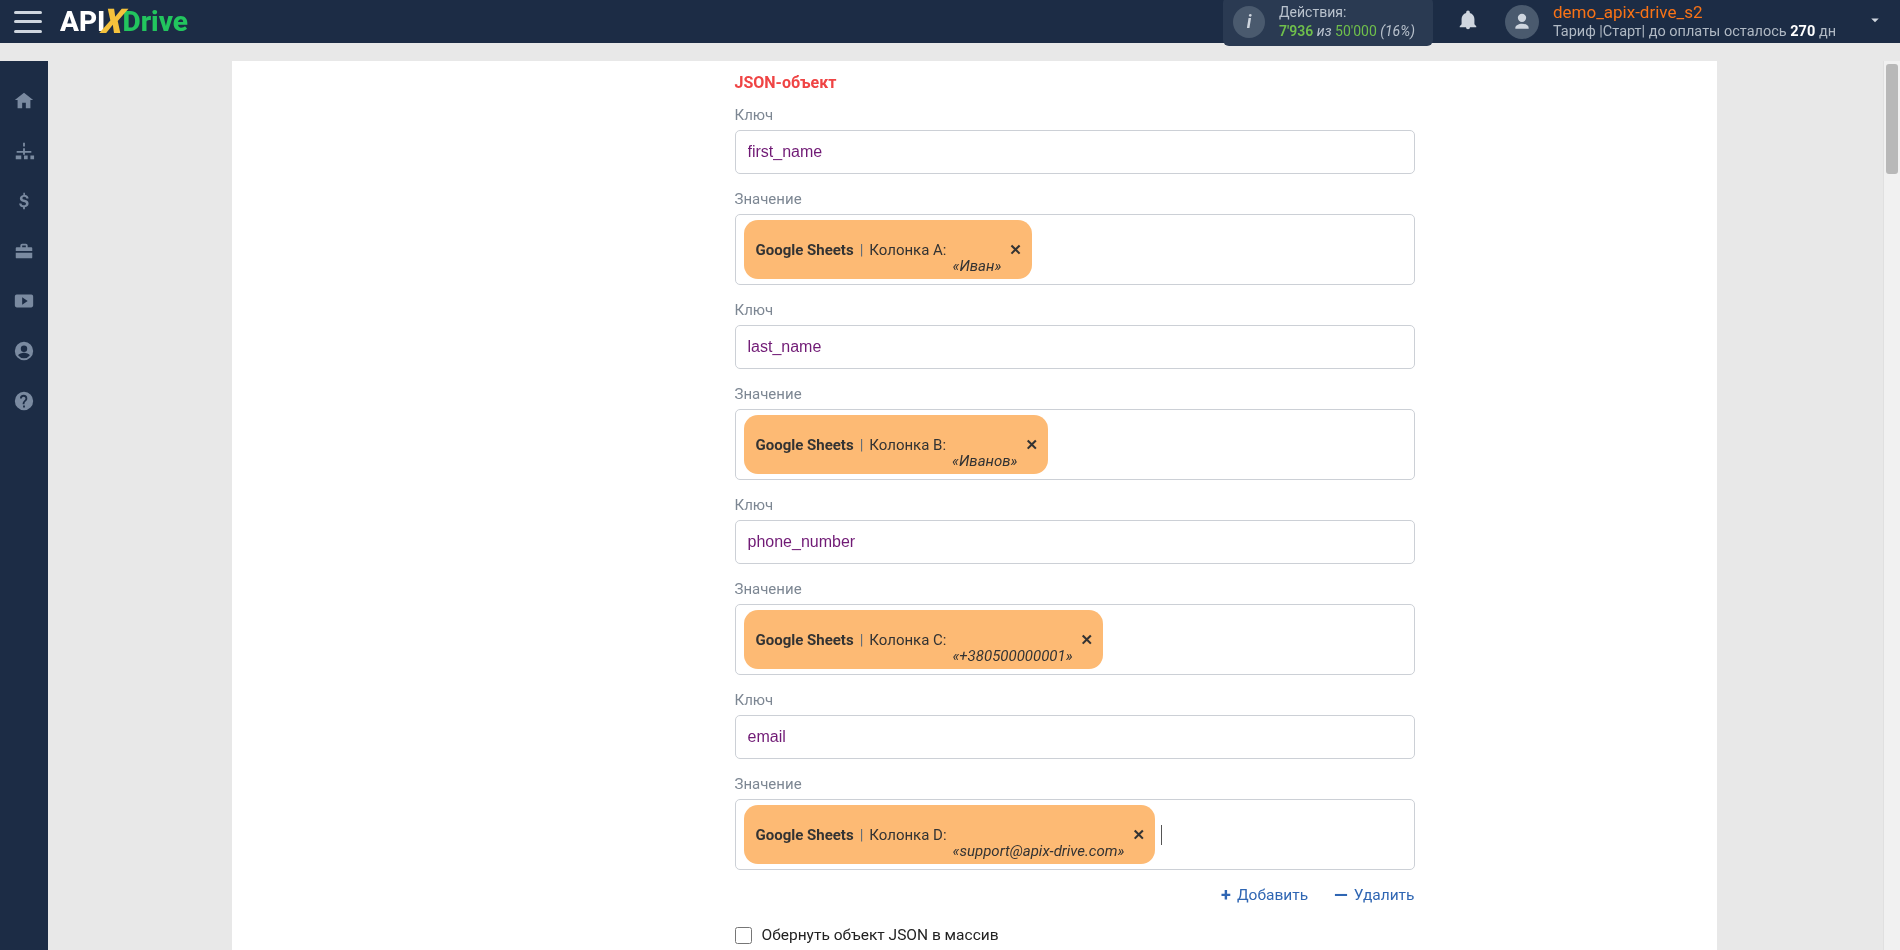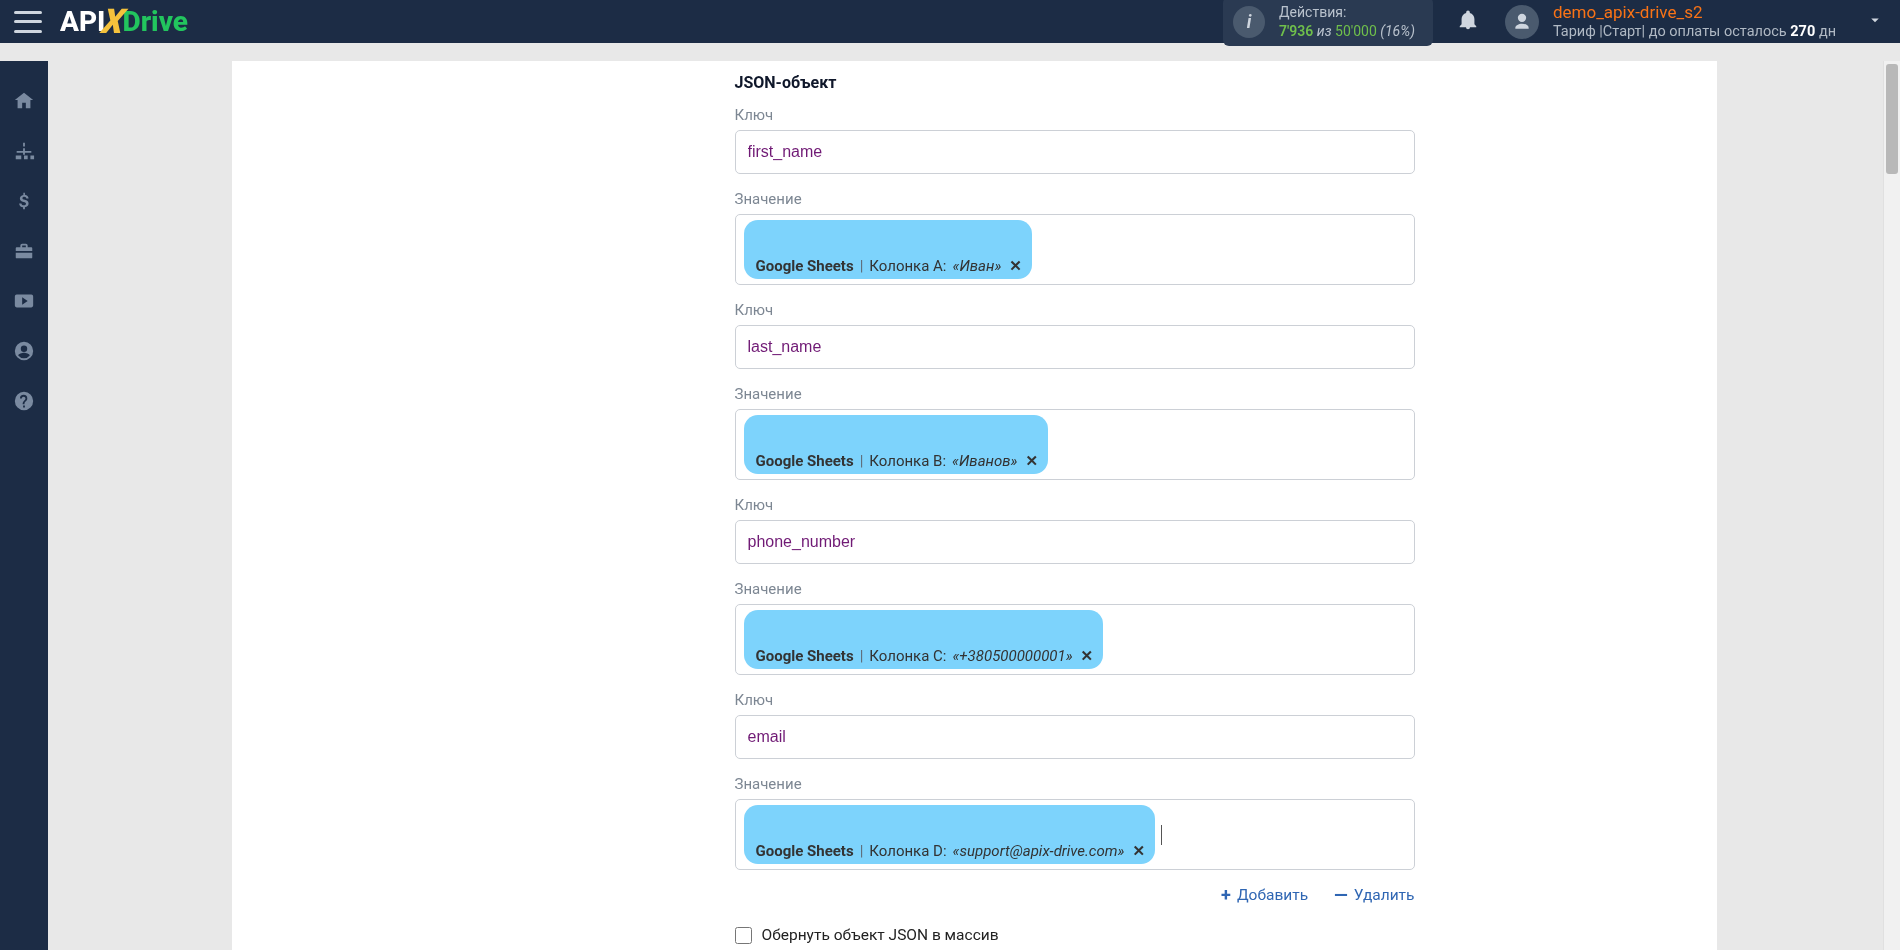--- a/index.html
+++ b/index.html
@@ -119,21 +119,21 @@
   .panel {
     width:1485px;
     max-width:calc(100% - 40px);
     background:#fff;
     min-height:100%;
     display:flex;
   }
   .left-gutter { width:503px; flex-shrink:0; }
   .form-col { flex:1; padding:12px 0 40px 0; }
 
-  .section-title { font-size:16px; font-weight:700; color:#0f172a; margin-bottom:14px; }
+  .section-title { font-size:16px; font-weight:700; color:#ef4444; margin-bottom:14px; }
 
   .field-group { margin-bottom:16px; }
   .label { font-size:15px; color:#7d8793; margin-bottom:6px; }
   .textbox {
     width:680px;
     height:44px;
     border:1px solid #ccd0d6;
     border-radius:5px;
     padding:0 12px;
     font-size:16px;
@@ -145,26 +145,26 @@
     min-height:44px;
     border:1px solid #ccd0d6;
     border-radius:5px;
     padding:5px 8px;
     display:flex;
     align-items:center;
     flex-wrap:wrap;
     gap:6px;
   }
   .tag {
-    background:#7dd3fc;
+    background:#fdba74;
     border-radius:14px;
     padding:4px 10px 4px 12px;
     font-size:15px;
     display:inline-flex;
-    align-items:flex-end;
+    align-items:center;
     gap:6px;
     color:#333;
   }
   .tag .src { font-weight:700; }
   .tag .sep { color:#5f6c79; }
   .tag .col { }
   .tag .val { font-style:italic;margin-top:33px; }
   .tag .x { font-weight:bold; cursor:pointer; color:#333; padding-left:2px; }
   .tag-cursor { width:1px; height:20px; background:#555; display:inline-block; }
 

